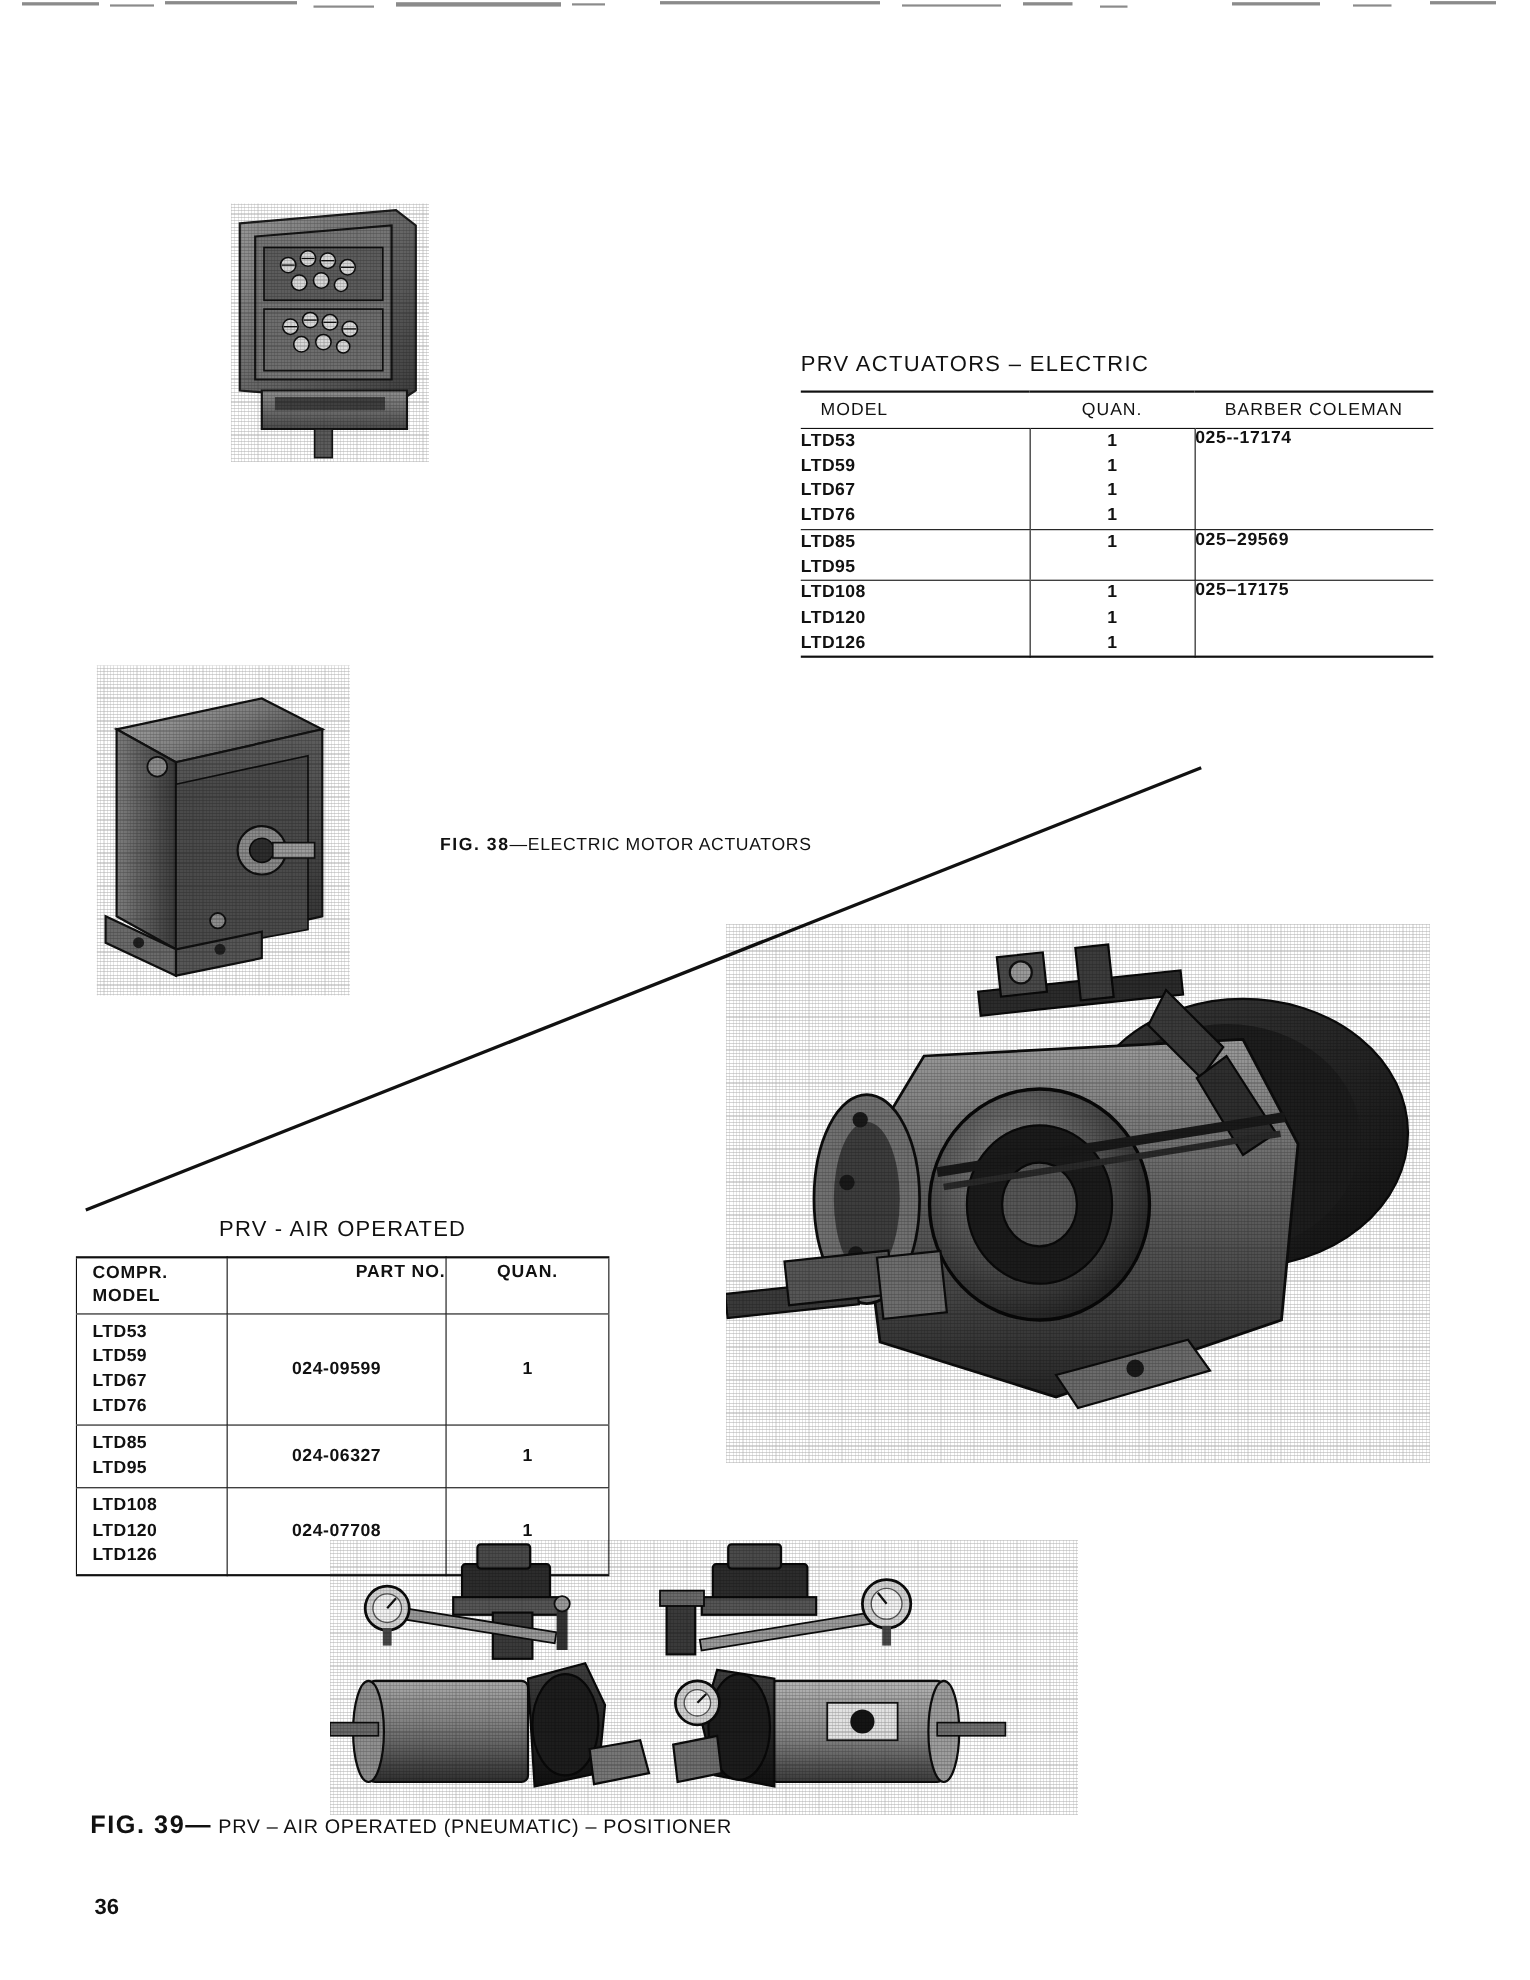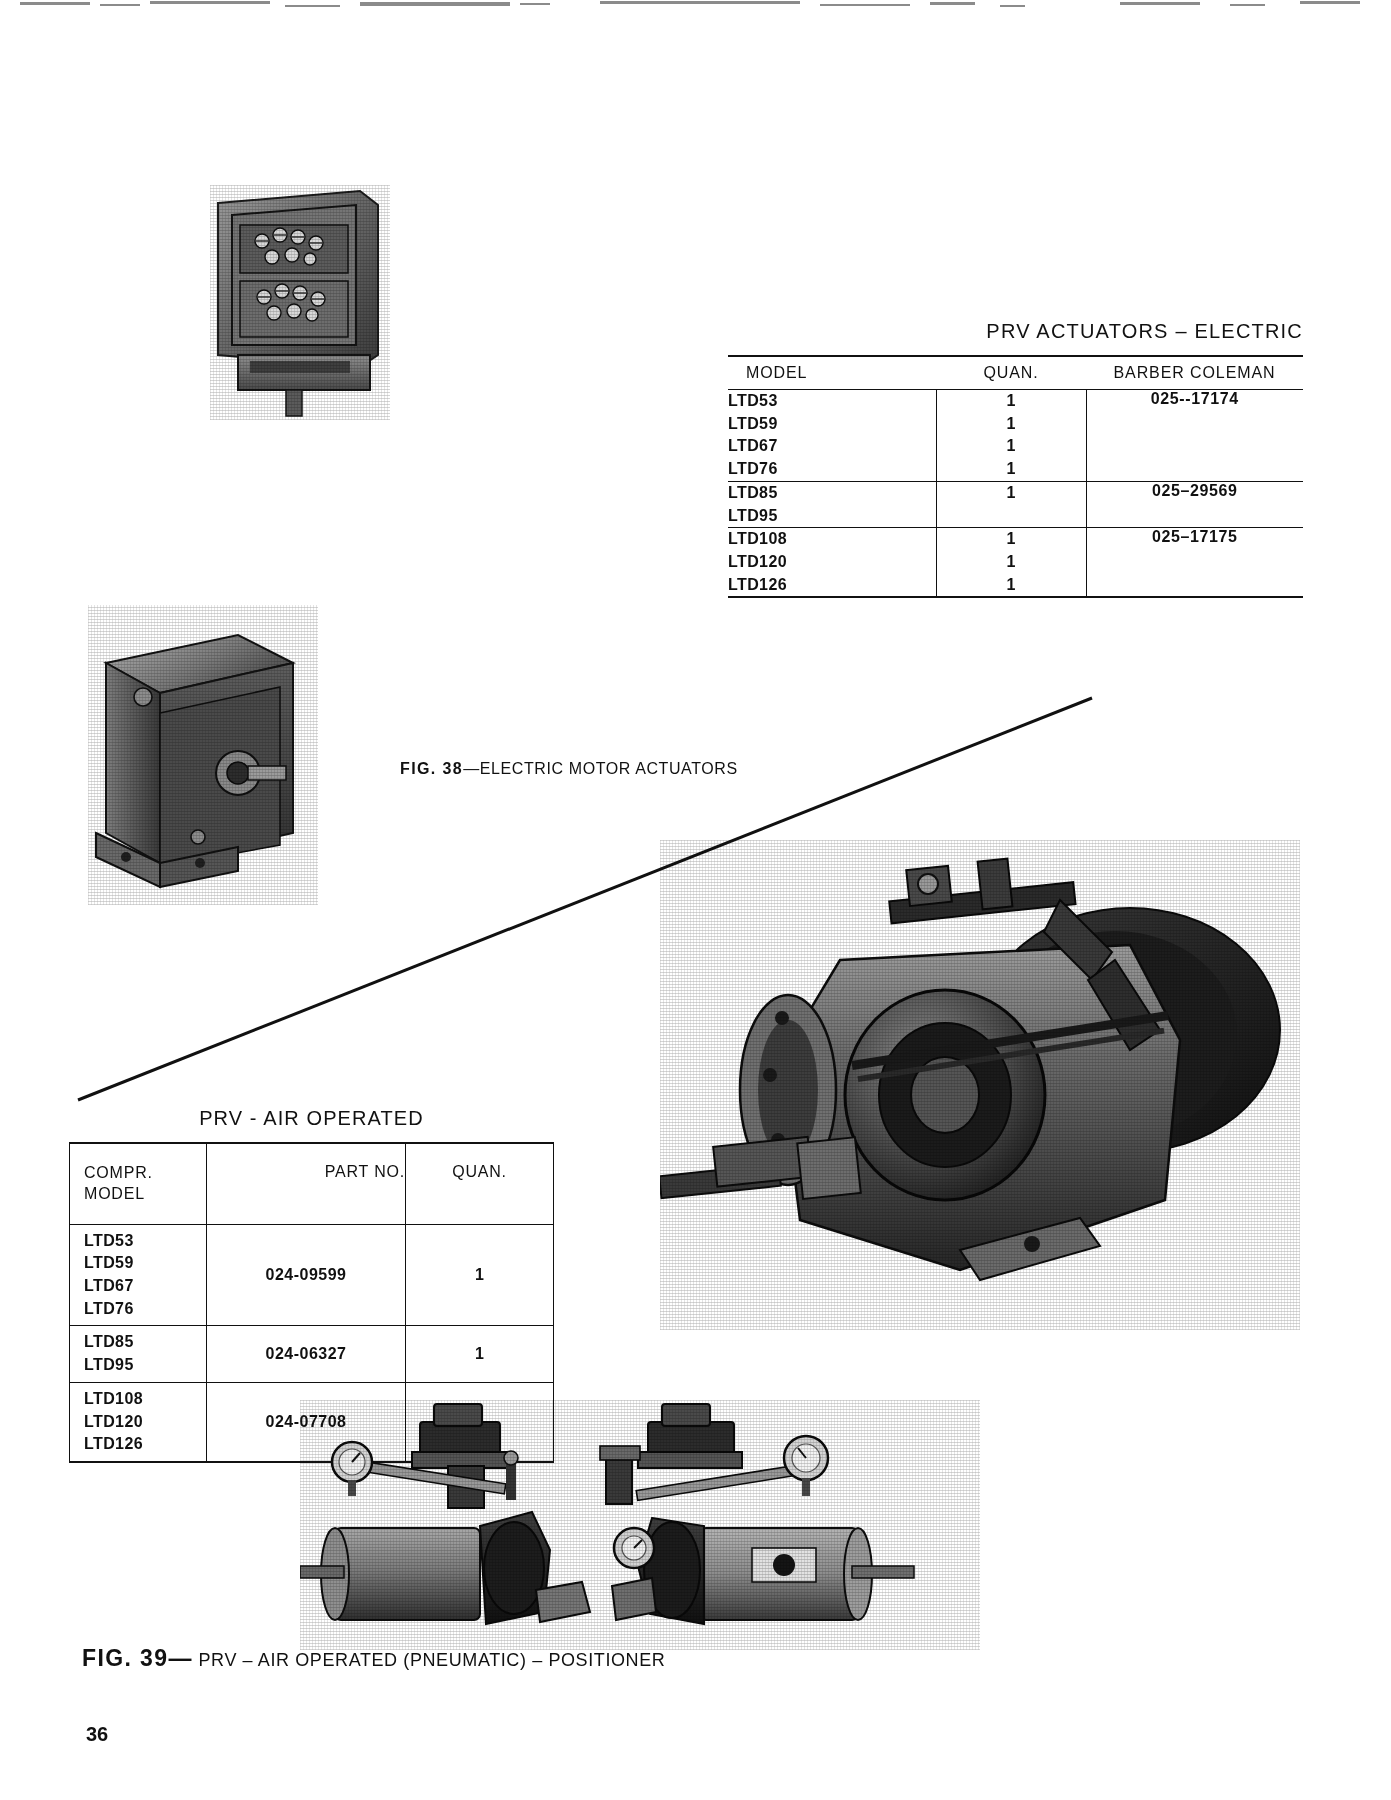--- a/index.html
+++ b/index.html
@@ -38,21 +38,21 @@
   
   #electric-block {
     position: absolute;
     left: 728px;
     top: 320px;
     width: 575px;
   }
   #electric-title {
     font-size: 20px;
     letter-spacing: 1.2px;
-    text-align: right;
+    text-align: left;
     margin-bottom: 12px;
     white-space: nowrap;
   }
   table.parts {
     border-collapse: collapse;
     width: 100%;
     font-size: 16px;
   }
   table.parts th, table.parts td {
     padding: 0;
@@ -88,21 +88,20 @@
     letter-spacing: .4px;
   }
   .quan-cell {
     text-align: center;
     padding: 5px 0;
     line-height: 1.42;
     border-left: 1.5px solid #111;
     border-right: 1.5px solid #111;
   }
   .bc-cell {
-    text-align: center;
     vertical-align: middle;
     letter-spacing: .6px;
   }
 
   
   #fig38-caption {
     position: absolute;
     left: 400px;
     top: 760px;
     font-size: 16px;
@@ -131,24 +130,24 @@
   #pneumatic-table {
     border-top: 2px solid #111;
     border-bottom: 2px solid #111;
     border-left: 1.5px solid #111;
     border-right: 1.5px solid #111;
     font-size: 16px;
   }
   #pneumatic-table thead th {
     border-bottom: 1.5px solid #111;
     border-right: 1.5px solid #111;
-    font-weight: normal;
+    font-weight: bold;
     letter-spacing: .8px;
     font-size: 16px;
-    padding: 19px 0;
+    padding: 4px 0;
   }
   #pneumatic-table thead th:last-child { border-right: none; }
   #pneumatic-table thead th.p-model {
     text-align: left;
     padding-left: 14px;
     width: 122px;
     line-height: 1.3;
   }
   #pneumatic-table thead th.p-part { text-align: right; width: 198px; }
   #pneumatic-table thead th.p-quan { text-align: center; }

